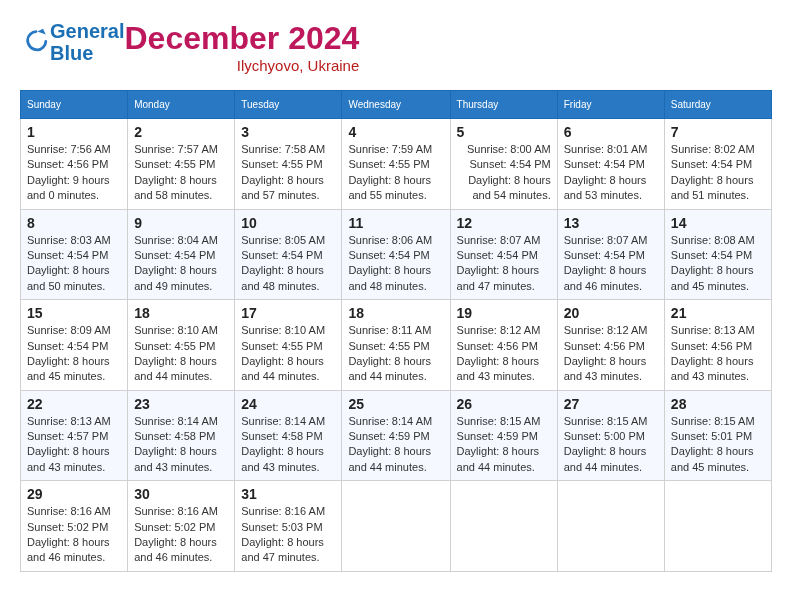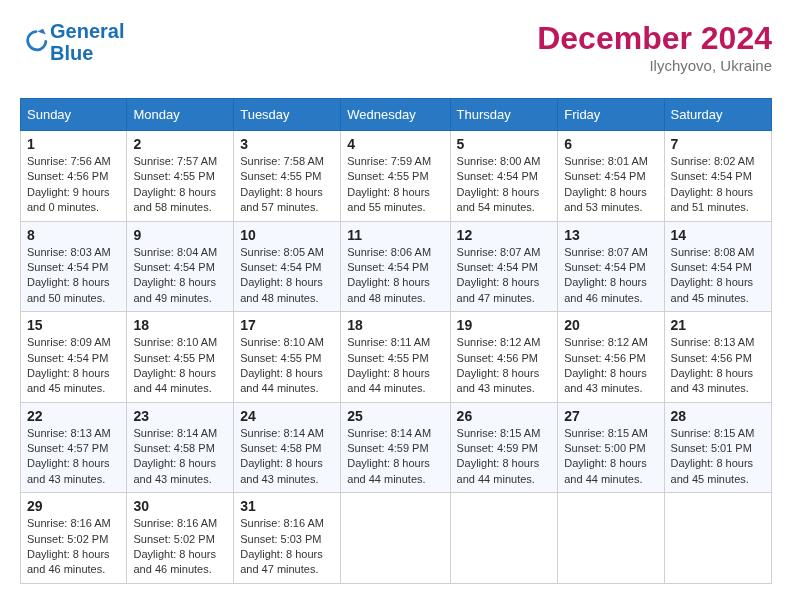--- a/index.html
+++ b/index.html
@@ -5,23 +5,22 @@
     * { box-sizing: border-box; margin: 0; padding: 0; }
     body {
       font-family: Arial, sans-serif;
       background: #fff;
       width: 792px;
       min-height: 612px;
       padding: 20px;
     }
     .header-section {
       display: flex;
-      justify-content: space-between;
       align-items: flex-start;
-      margin-bottom: 24px;
+      margin-bottom: 16px;
     }
     .logo {
       display: flex;
       align-items: center;
     }
     .logo-text {
       font-size: 20px;
       font-weight: bold;
       color: #1a1a1a;
       line-height: 1.1;
@@ -37,33 +36,33 @@
     .title-section {
       text-align: right;
     }
     .month-title {
       font-size: 32px;
       font-weight: bold;
       color: #be185d;
     }
     .location {
       font-size: 15px;
-      color: #737373;
+      color: #b91c1c;
     }
     .calendar-table {
       width: 100%;
       border-collapse: collapse;
       font-size: 11px;
     }
     .calendar-table thead tr th {
       background-color: #2878c3;
       color: white;
       padding: 8px 6px;
       text-align: left;
-      font-size: 13px;
+      font-size: 10px;
       font-weight: normal;
       border: 1px solid #1a6ab5;
     }
     .calendar-table tbody tr td {
       border: 1px solid #d0d0d0;
       vertical-align: top;
       padding: 5px 6px;
       width: 113px;
       min-height: 70px;
       background: #fff;
@@ -148,21 +147,21 @@
         </td>
         <td>
           <span class="day-number">4</span>
           <div class="day-info" style="white-space: pre-line;">Sunrise: 7:59 AM
 Sunset: 4:55 PM
 Daylight: 8 hours
 and 55 minutes.</div>
         </td>
         <td>
           <span class="day-number">5</span>
-          <div class="day-info" style="white-space: pre-line;">Sunrise: 8:00 AM
+          <div class="day-info" style="white-space: pre-line; text-align: right;">Sunrise: 8:00 AM
 Sunset: 4:54 PM
 Daylight: 8 hours
 and 54 minutes.</div>
         </td>
         <td>
           <span class="day-number">6</span>
           <div class="day-info" style="white-space: pre-line;">Sunrise: 8:01 AM
 Sunset: 4:54 PM
 Daylight: 8 hours
 and 53 minutes.</div>

